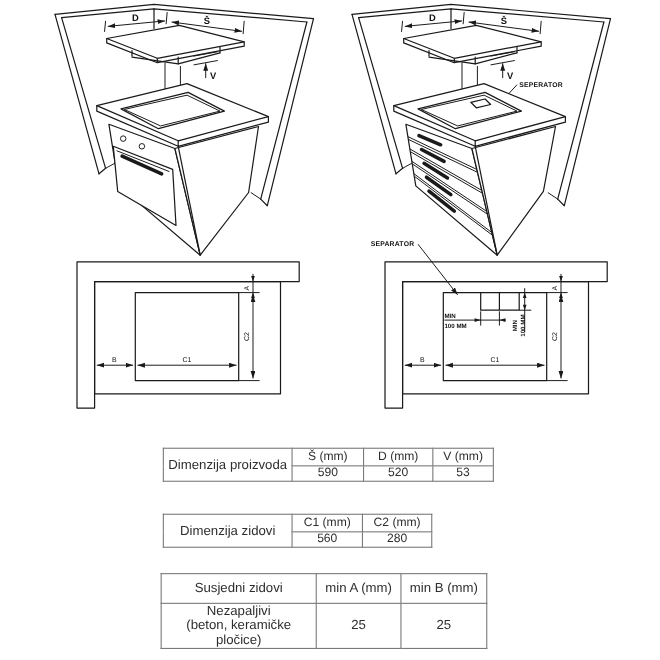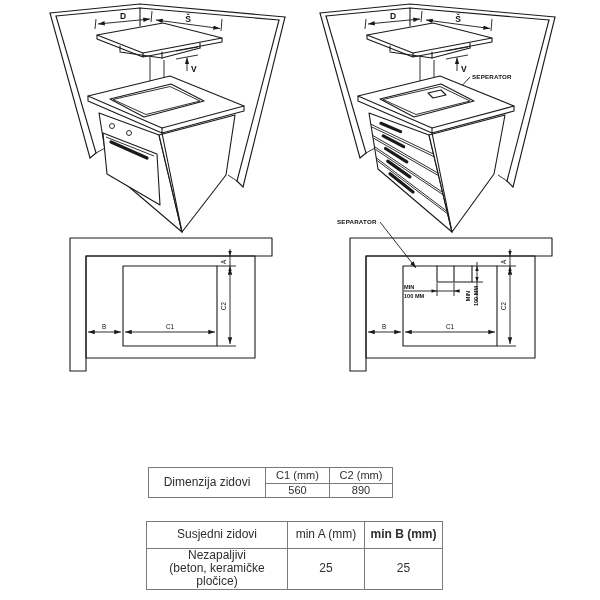--- a/index.html
+++ b/index.html
@@ -201,44 +201,61 @@
     <text class="smlbl" text-anchor="middle" x="506" y="262" transform="rotate(-90 506 262)">A</text>
     <path class="dim" marker-start="url(#ma)" marker-end="url(#ma)" d="M510,268 L510,344"></path>
     <text class="smlbl" text-anchor="middle" x="506" y="306" transform="rotate(-90 506 306)">C2</text>
     <path class="dim" marker-start="url(#ma)" marker-end="url(#ma)" d="M368,332 L401,332"></path>
     <text class="smlbl" text-anchor="middle" x="384" y="329">B</text>
     <path class="dim" marker-start="url(#ma)" marker-end="url(#ma)" d="M405,332 L495,332"></path>
     <text class="smlbl" text-anchor="middle" x="450" y="329">C1</text>
   </g>
 </svg>
 
+  <div class="tbl" style="left:148px;top:407px;">
+    <table>
+      <tbody>
+          <tr>
+        <td rowspan="2" style="width:116px;">Dimenzija proizvoda</td>
+        <td class="sub" style="width:64px;height:15px;">Š (mm)</td>
+        <td class="sub" style="width:62px;">D (mm)</td>
+        <td class="sub" style="width:54px;">V (mm)</td>
+      </tr>
+      <tr>
+        <td class="sub" style="height:13px;">590</td>
+        <td class="sub">520</td>
+        <td class="sub">53</td>
+      </tr>
+    </tbody>
+      </table>
+  </div>
 
   <div class="tbl" style="left:148px;top:467px;">
     <table>
       <tbody>
           <tr>
         <td rowspan="2" style="width:116px;">Dimenzija zidovi</td>
         <td class="sub" style="width:63px;height:15px;">C1 (mm)</td>
         <td class="sub" style="width:62px;margin-top:16px;">C2 (mm)</td>
       </tr>
       <tr>
         <td class="sub" style="height:13px;margin-top:31px;">560</td>
-        <td class="sub">890</td>
+        <td class="sub">280</td>
       </tr>
     </tbody>
       </table>
   </div>
 
   <div class="tbl" style="left:146px;top:521px;">
     <table>
       <tbody>
           <tr>
         <td style="width:140px;height:26px;">Susjedni zidovi</td>
         <td style="width:76px;">min A (mm)</td>
-        <td style="width:77px;font-weight:bold;">min B (mm)</td>
+        <td style="width:77px;">min B (mm)</td>
       </tr>
       <tr>
         <td style="height:30px;">
           <div>Nezapaljivi</div>
           <div>(beton, keramičke pločice)</div>
         </td>
         <td>25</td>
         <td>25</td>
       </tr>
     </tbody>

